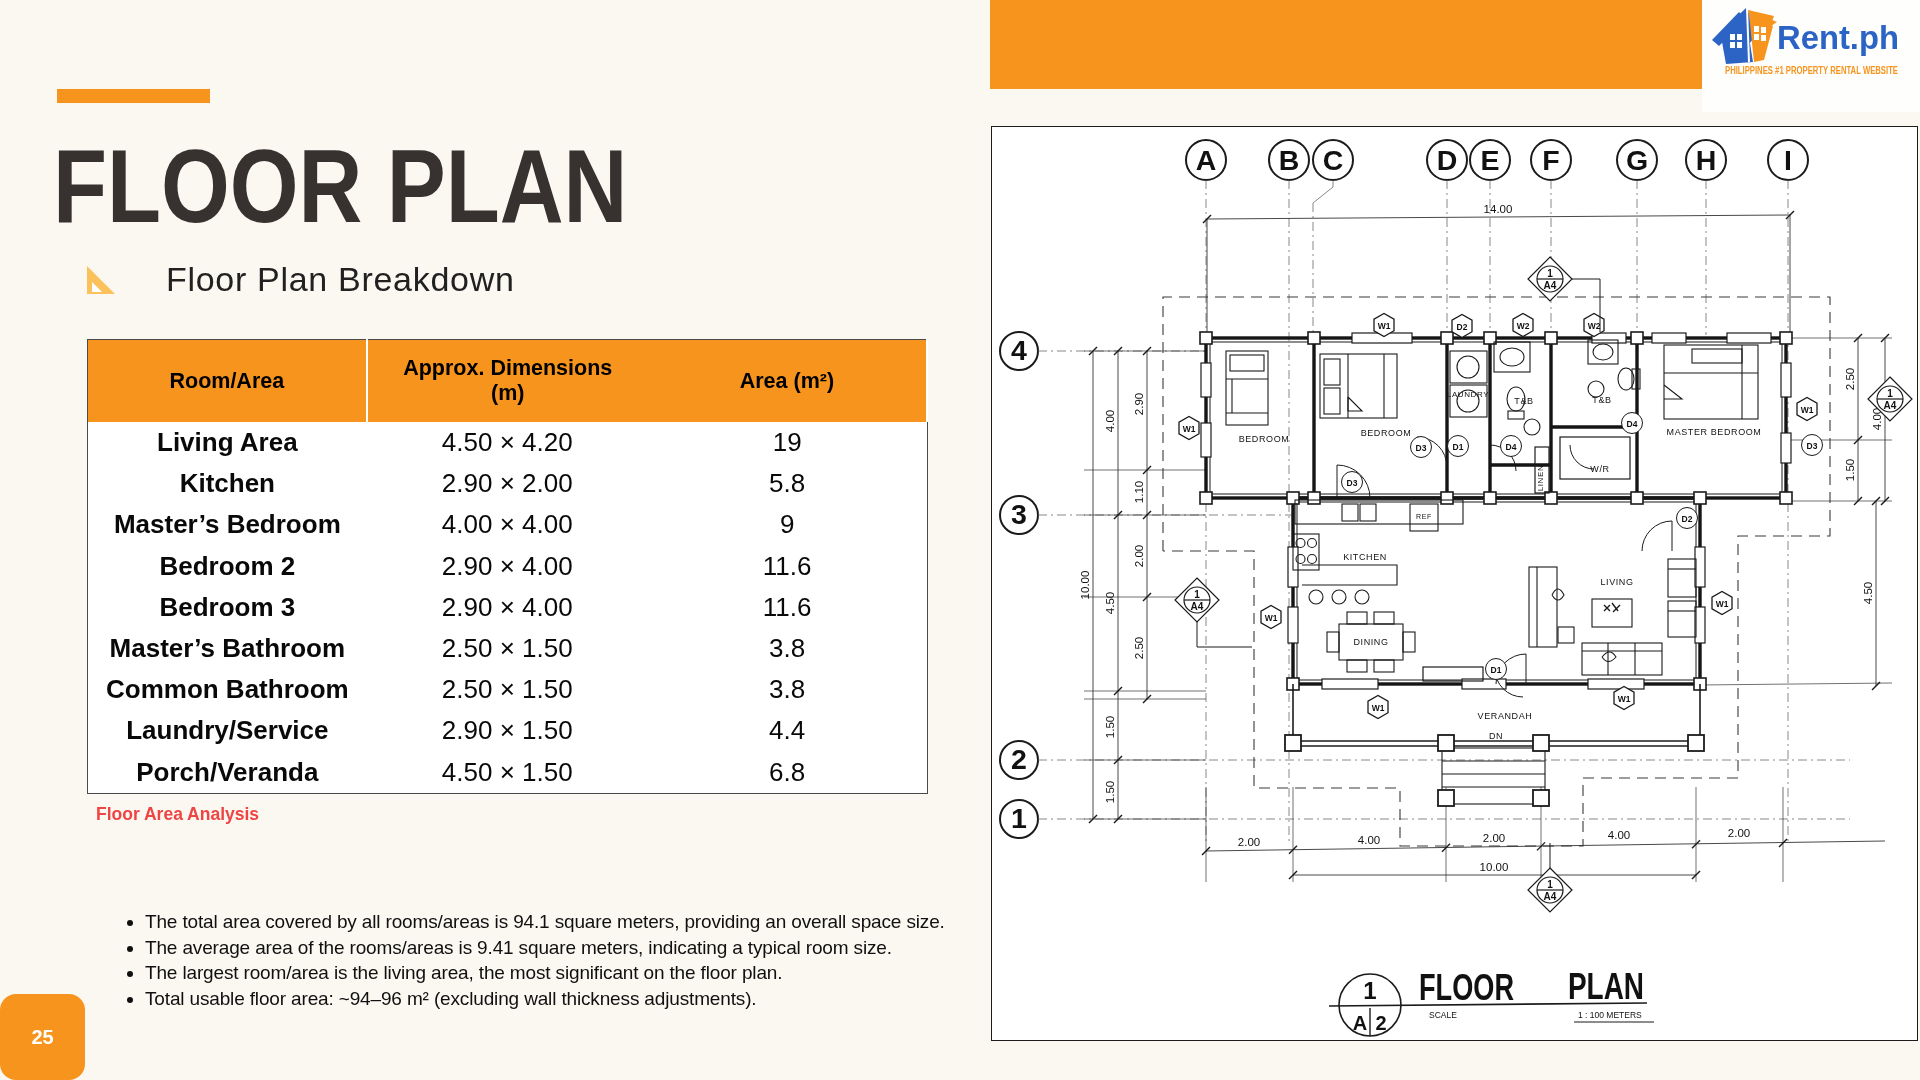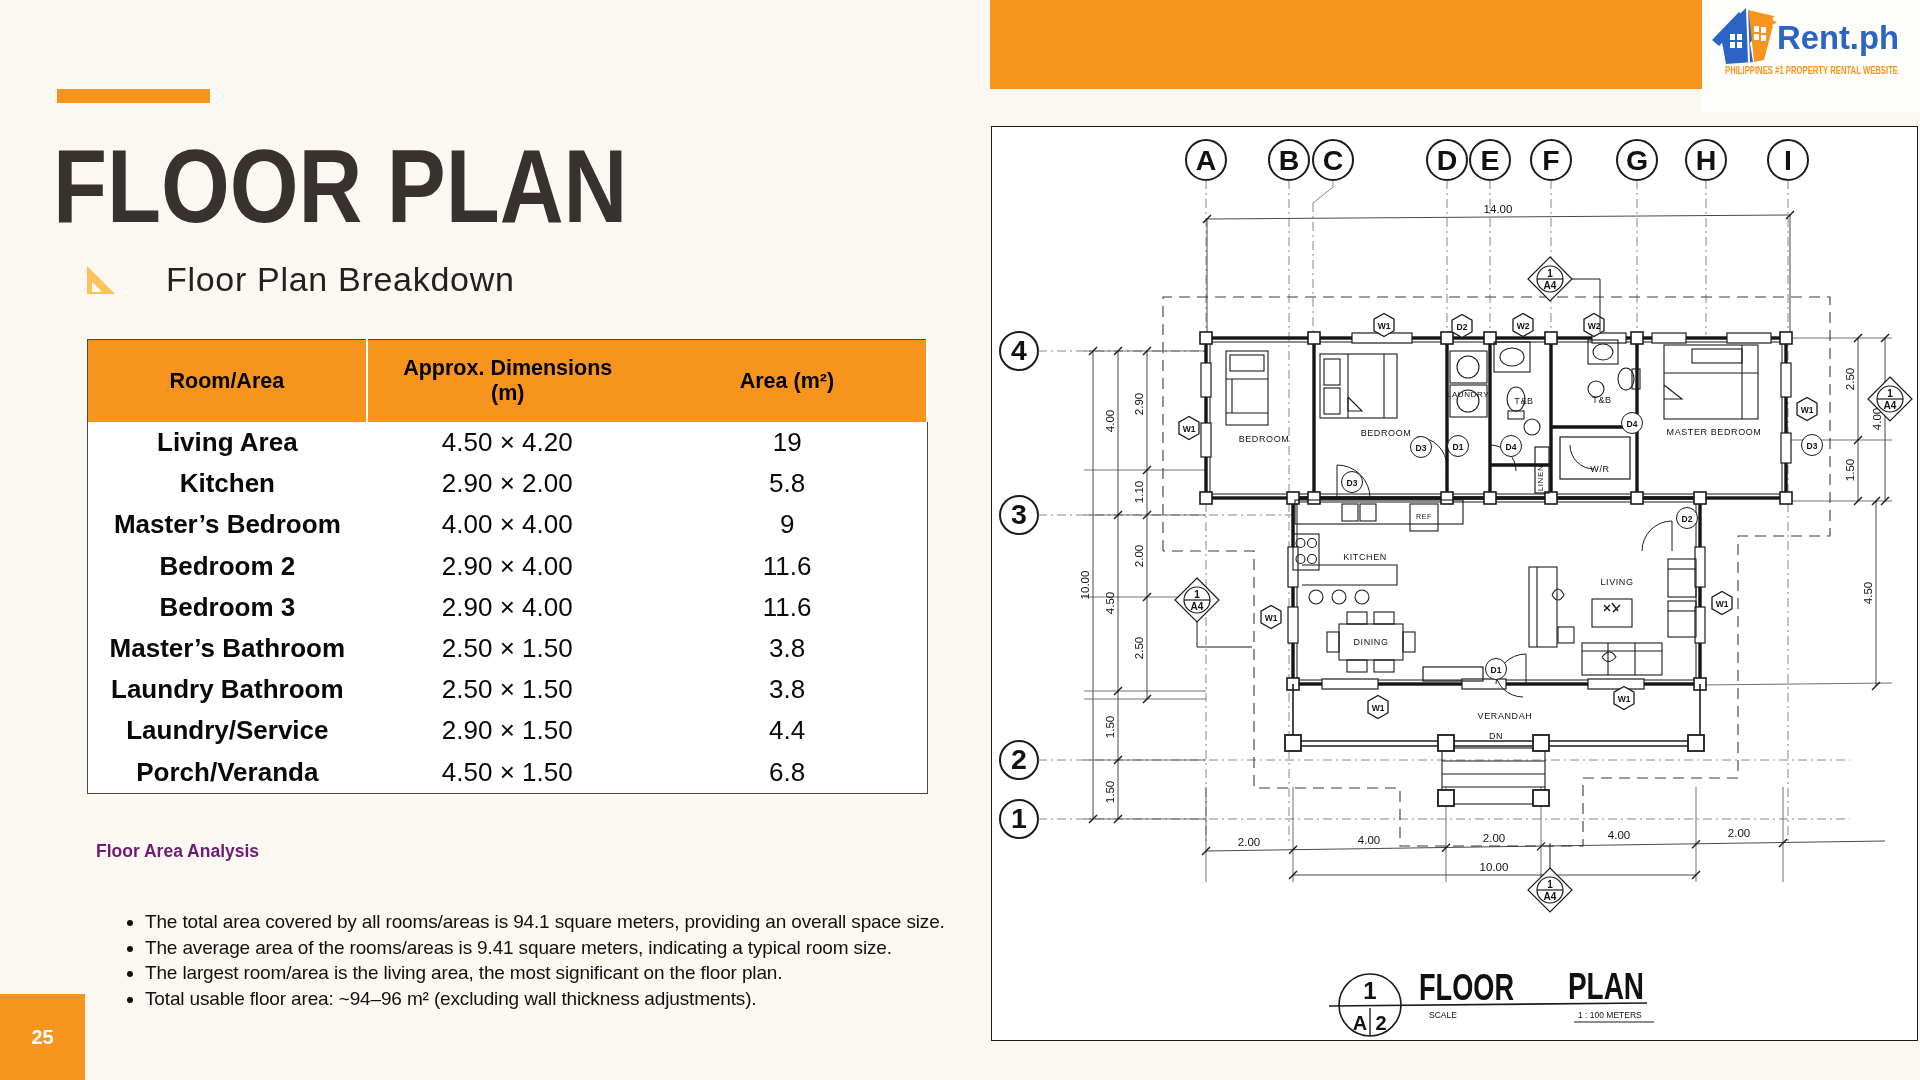--- a/index.html
+++ b/index.html
@@ -11,24 +11,24 @@
   .title{left:53px;top:128px;font-size:103px;font-weight:bold;color:#37322F;transform:scaleX(0.858);transform-origin:left top;white-space:nowrap;}
   .subtitle{left:122px;top:260px;font-size:34px;color:#212121;letter-spacing:0.7px;margin-left:44px;}
   .tri{left:86px;top:265px;}
   table.rooms{left:87px;top:339px;width:841px;border-collapse:collapse;background:#FFFFFF;border:1.5px solid #4a4a4a;table-layout:fixed;}
   table.rooms th{background:#F7941D;color:#000;font-size:21.5px;font-weight:bold;height:49px;padding:16px;}
   table.rooms th:first-child{border-right:2.5px solid #fff;}
   table.rooms th:last-child{border-right:2px solid #fff;}
   table.rooms td{font-size:26px;color:#090909;height:41.2px;padding:0;}
   td.c1{font-weight:bold;text-align:center;padding-left:11px;}
   td.c2,td.c3{text-align:center;font-weight:normal;}
-  .faa{left:96px;top:841px;font-size:17.5px;font-weight:bold;color:#701a75;}
+  .faa{left:96px;top:804px;font-size:17.5px;font-weight:bold;color:#ef4444;}
   ul.bul{left:99px;top:893px;width:900px;margin:16px;padding:0 0 0 30px;font-size:19px;letter-spacing:-0.15px;color:#101010;white-space:nowrap;}
   ul.bul li{margin:0;line-height:25.5px;}
-  .pagenum{left:0;top:994px;width:85px;height:86px;background:#F7941D;color:#fff;font-size:20px;font-weight:bold;display:flex;align-items:center;justify-content:center;}
+  .pagenum{left:0;top:994px;width:85px;height:86px;background:#F7941D;color:#fff;font-size:20px;font-weight:bold;display:flex;align-items:center;justify-content:center;border-radius:16px;}
   .planbox{left:991px;top:126px;width:925px;height:913px;background:#fff;border:1.6px solid #1c1c1c;}
 </style>
 </head>
 <body>
 <div class="abs topbar"></div>
 <div class="abs logo-bg"></div>
 <div class="abs titlebar"></div>
 <div class="abs title">FLOOR PLAN</div>
 <svg class="abs tri" width="30" height="30" viewBox="0 0 30 30">
   <path d="M1 29 L1 1 L29 29 Z" fill="#FBC25C"></path>
@@ -71,21 +71,21 @@
         <td class="c1">Bedroom 3</td>
         <td class="c2">2.90 × 4.00</td>
         <td class="c3">11.6</td>
       </tr>
   <tr>
         <td class="c1">Master’s Bathroom</td>
         <td class="c2">2.50 × 1.50</td>
         <td class="c3">3.8</td>
       </tr>
   <tr>
-        <td class="c1">Laundry Bathroom</td>
+        <td class="c1">Common Bathroom</td>
         <td class="c2">2.50 × 1.50</td>
         <td class="c3">3.8</td>
       </tr>
   <tr>
         <td class="c1">Laundry/Service</td>
         <td class="c2">2.90 × 1.50</td>
         <td class="c3">4.4</td>
       </tr>
   <tr>
         <td class="c1">Porch/Veranda</td>

